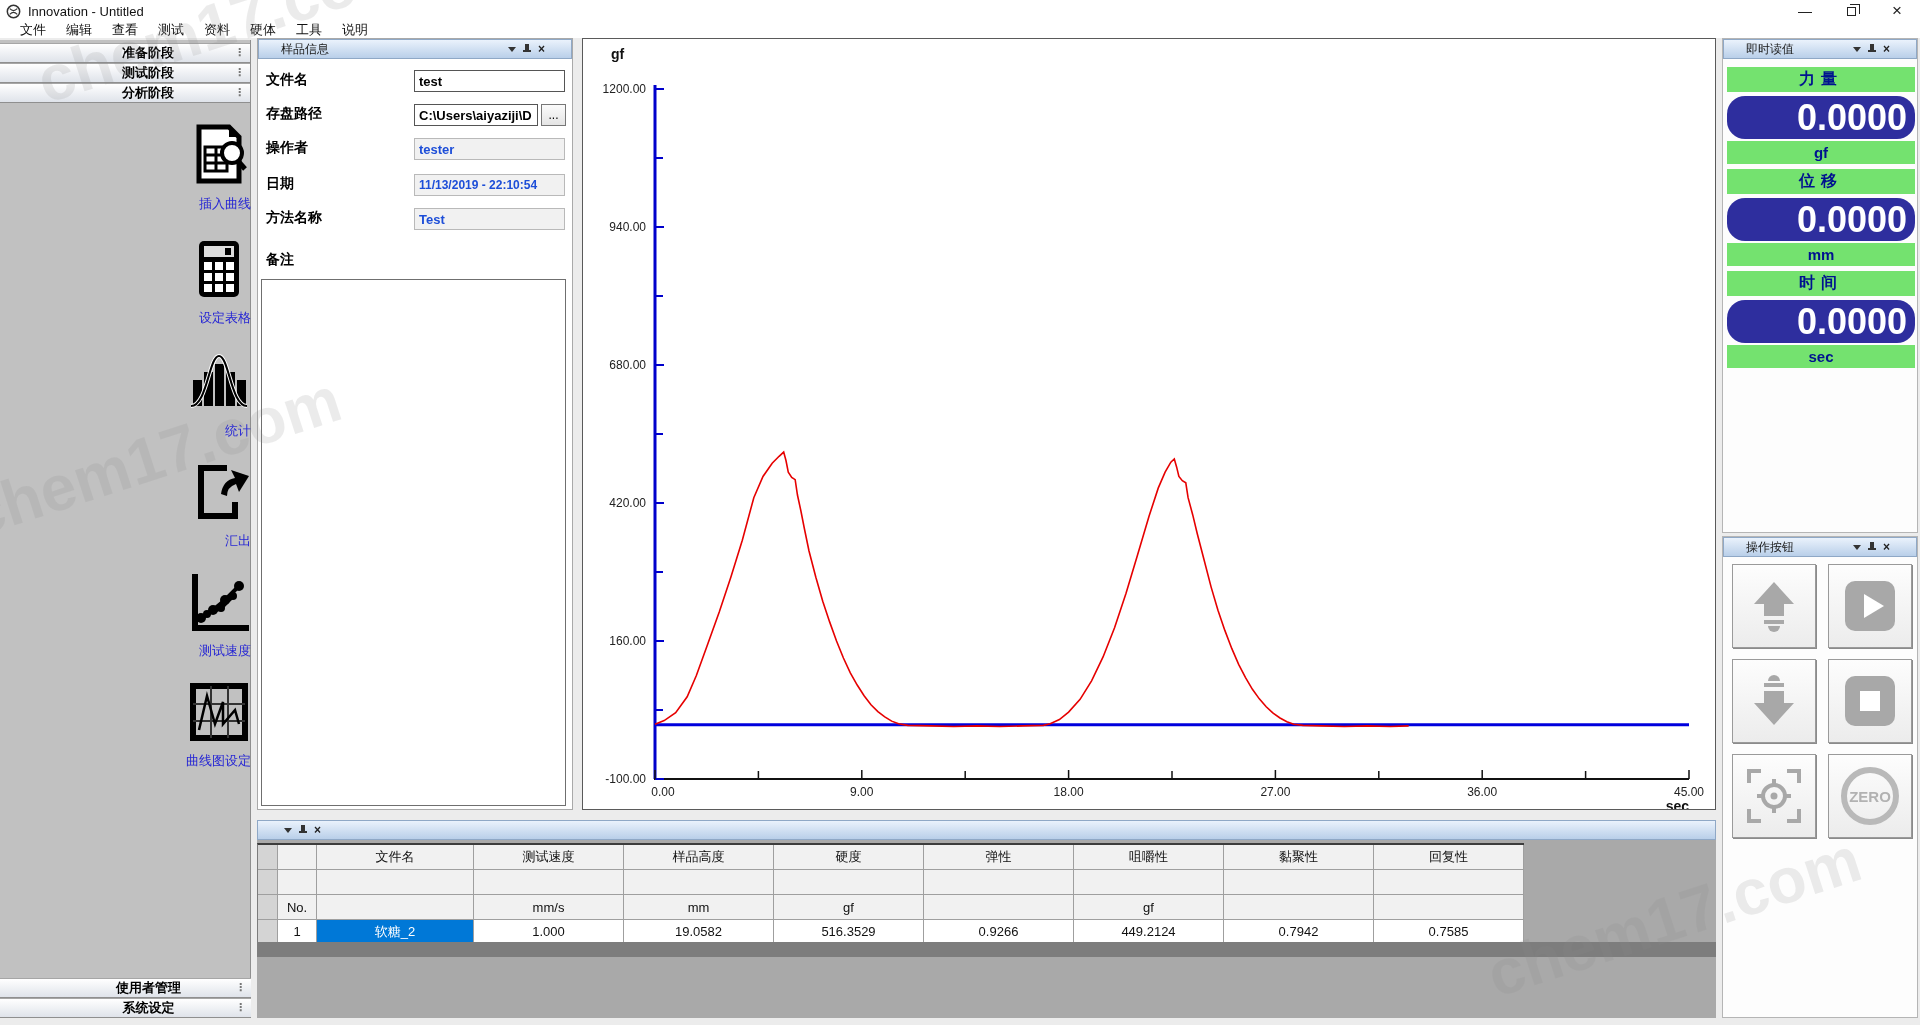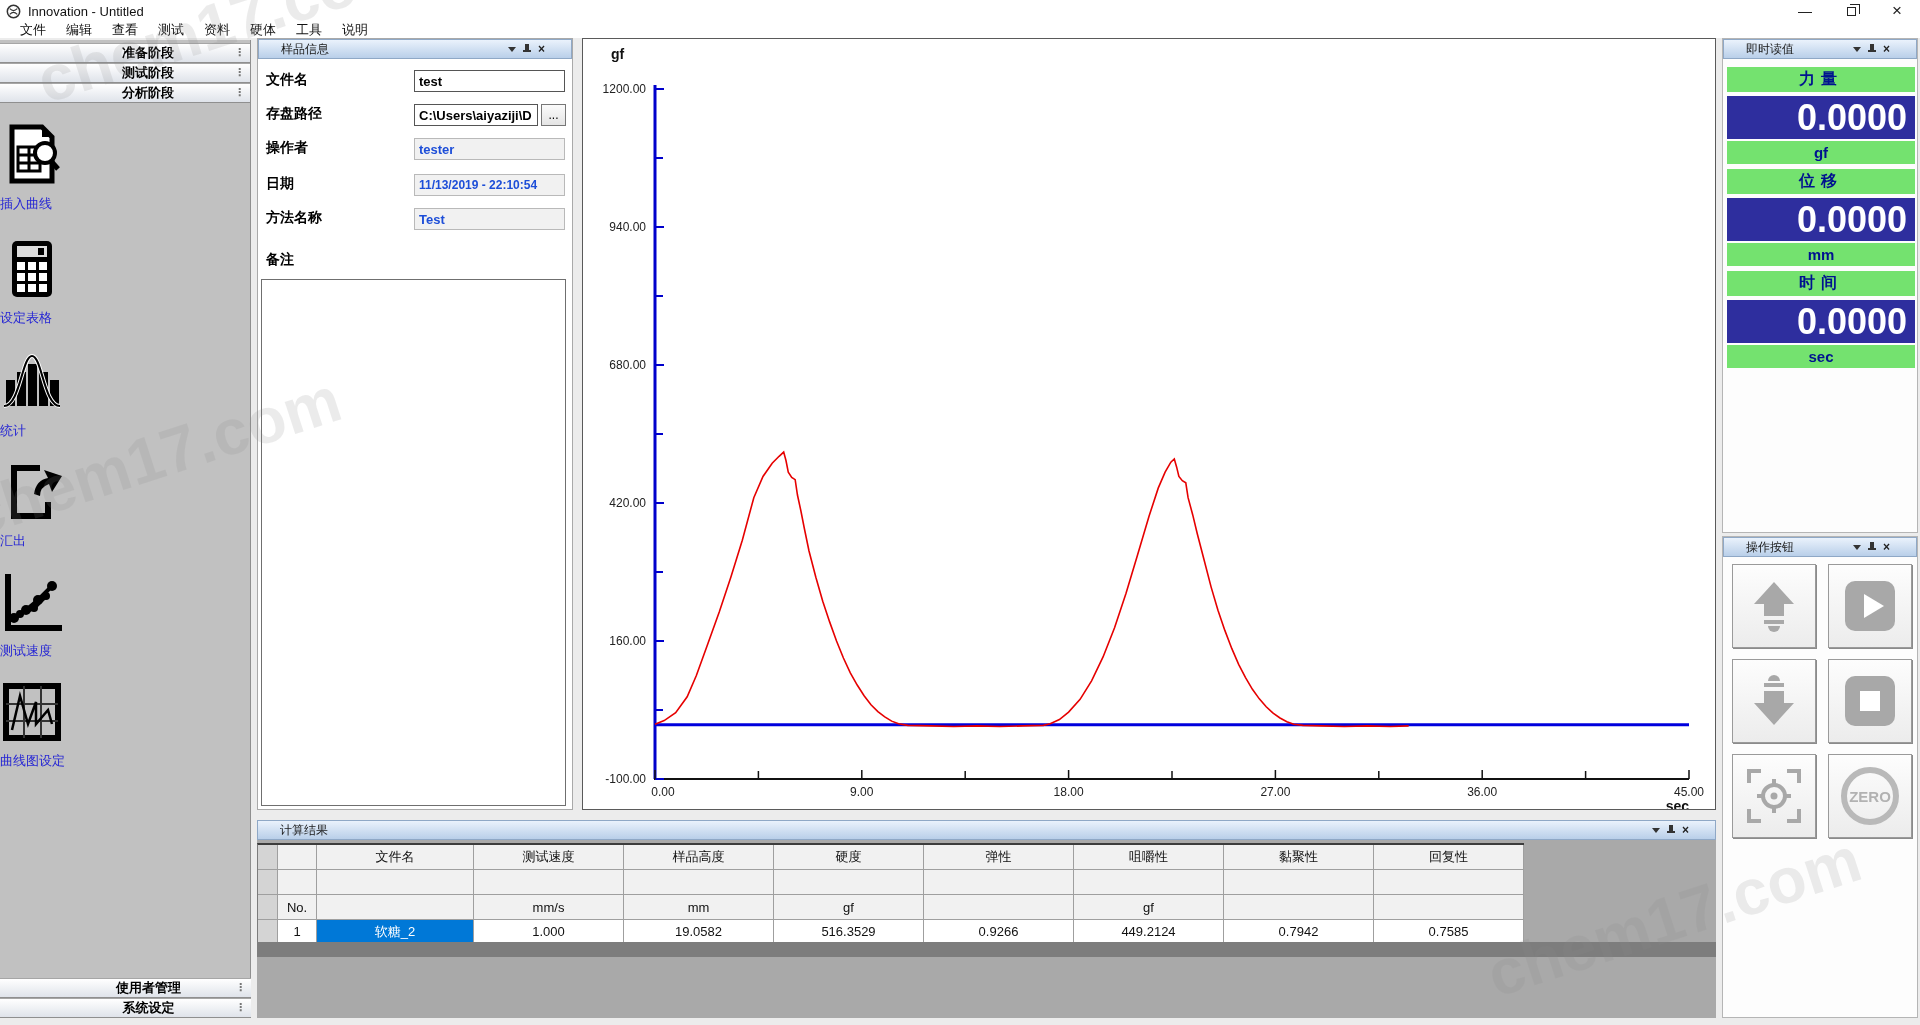--- a/index.html
+++ b/index.html
@@ -25,42 +25,42 @@
   .pin-glyph { width:10px; height:11px; position:relative; }
   .pin-glyph::before { content:""; position:absolute; left:3px; top:0; width:4px; height:6px; background:#333; }
   .pin-glyph::after { content:""; position:absolute; left:1px; top:6px; width:8px; height:2px; background:#333; box-shadow:3px 2px 0 -1px #333; }
   .x-glyph { font-size:12px; font-weight:bold; line-height:1; }
 
   
   .sidebar { position:absolute; left:0; top:40px; width:251px; height:978px; background:#c1c1c1; border-right:1px solid #8f8f8f; }
   .stage-tab { height:20px; background:linear-gradient(#ffffff,#dfe3ea); border-top:1px solid #a6a6a6; border-bottom:1px solid #8f8f8f; display:flex; align-items:center; font-size:13px; font-weight:bold; color:#000; position:relative;padding-left:46px; }
   .stage-tab .lbl { flex:1; text-align:center; }
   .grip { position:absolute; right:6px; top:2px; color:#777; font-size:11px; letter-spacing:-1px; }
-  .tool { position:absolute; left:0; width:251px; text-align:left; }
+  .tool { position:absolute; left:0; width:251px; text-align:right; }
   .tool .ic { display:inline-block; width:64px; height:62px; }
   .tool .tlabel { display:block; margin-top:4px; font-size:13px; color:#2626d4; }
   .bottom-tabs { position:absolute; left:0; bottom:0; width:251px; }
 
   
   .sample-panel { position:absolute; left:257px; top:38px; width:316px; height:772px; background:#ffffff; border:1px solid #a9a9a9; }
   .field-label { position:absolute; left:8px; font-size:14px; font-weight:bold; color:#000; }
   .field-input { position:absolute; left:156px; width:151px; height:22px; border:1px solid #555; font-size:13px; font-weight:bold; padding:0 4px; background:#fff; color:#000; font-family:"Liberation Sans","DejaVu Sans",sans-serif; }
   .field-input.ro { background:#f1f1f1; border:1px solid #b9b9b9; color:#1d4ed8; }
   .browse-btn { position:absolute; left:283px; width:25px; height:22px; border:1px solid #777; background:linear-gradient(#fbfbfb,#e4e4e4); font-size:12px; text-align:center; line-height:20px; }
   .remark-area { position:absolute; left:3px; top:240px; width:305px; height:527px; border:1px solid #6f6f6f; background:#fff; resize:none; font-family:"Liberation Sans","DejaVu Sans",sans-serif; }
 
   
   .chart-panel { position:absolute; left:582px; top:38px; width:1134px; height:772px; background:#ffffff; border:1px solid #5a5a5a; }
   .chart-panel svg text { font-family:"Liberation Sans","DejaVu Sans",sans-serif; }
 
   
   .readouts-panel { position:absolute; left:1722px; top:38px; width:196px; height:495px; background:#fdfdfd; border:1px solid #b5b5b5; }
   .ro-band { position:absolute; left:4px; width:188px; }
   .ro-label { height:25px; background:#74e26f; color:#00128f; font-weight:bold; font-size:16px; display:flex; align-items:center; justify-content:center; letter-spacing:6px; }
-  .ro-value { height:43px; background:#2e2e9e; color:#ffffff; font-weight:bold; font-size:36px; display:flex; align-items:center; justify-content:flex-end; padding-right:8px; }
+  .ro-value { height:43px; background:#2e2e9e; color:#ffffff; font-weight:bold; font-size:36px; display:flex; align-items:center; justify-content:flex-end; padding-right:8px;border-radius:18px; }
   .ro-unit { height:23px; background:#74e26f; color:#00128f; font-weight:bold; font-size:15px; display:flex; align-items:center; justify-content:center; }
 
   
   .controls-panel { position:absolute; left:1722px; top:536px; width:196px; height:482px; background:#fdfdfd; border:1px solid #b5b5b5; }
   .ctl-btn { position:absolute; width:84px; height:84px; background:linear-gradient(#fdfdfd,#ececec); border:1px solid #9a9a9a; box-shadow:1px 1px 0 #8b8b8b; display:flex; align-items:center; justify-content:center; }
   .zero-ring { width:58px; height:58px; border:6px solid #b9b9b9; border-radius:50%; display:flex; align-items:center; justify-content:center; color:#b2b2b2; font-weight:bold; font-size:15px; letter-spacing:0px; }
 
   
   .results-panel { position:absolute; left:257px; top:820px; width:1459px; height:198px; background:#a9a9a9; }
   .results-table { position:absolute; left:0; top:23px; display:grid; grid-template-columns:20px 39px 157px repeat(7,150px); grid-template-rows:25px 25px 25px 24px; border-top:2px solid #3c3c3c; border-left:1px solid #7c7c7c; }
@@ -392,21 +392,20 @@
   </div>
   <div class="ctl-btn" style="left:105px; top:217px;">
     <span class="zero-ring">
         <span>ZERO</span>
       </span>
   </div>
 </div>
 
 <div class="results-panel">
   <div class="phdr" style="width:1459px;">
-    <span class="ptitle">计算结果</span>
     <span class="hbtn">
         <span class="tri-down"></span>
       </span>
     <span class="hbtn">
         <span class="pin-glyph"></span>
       </span>
     <span class="hbtn">
         <span class="x-glyph">×</span>
       </span>
   </div>

